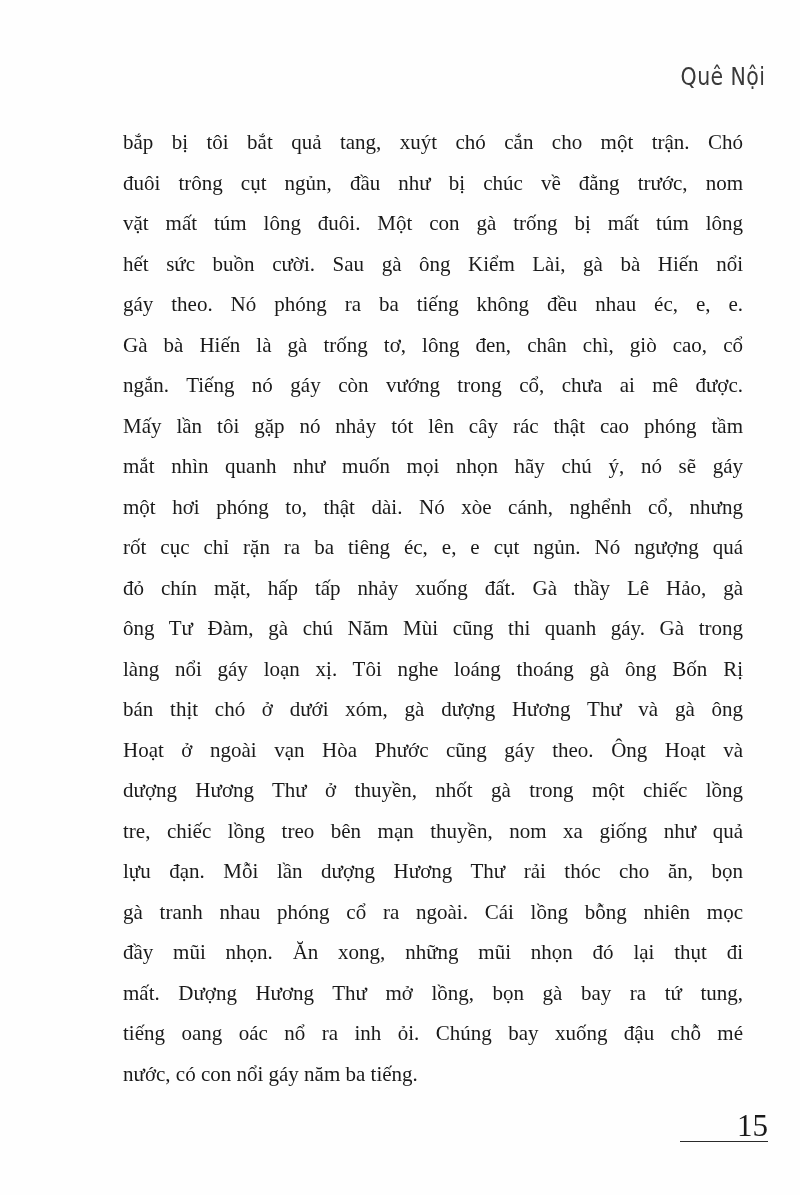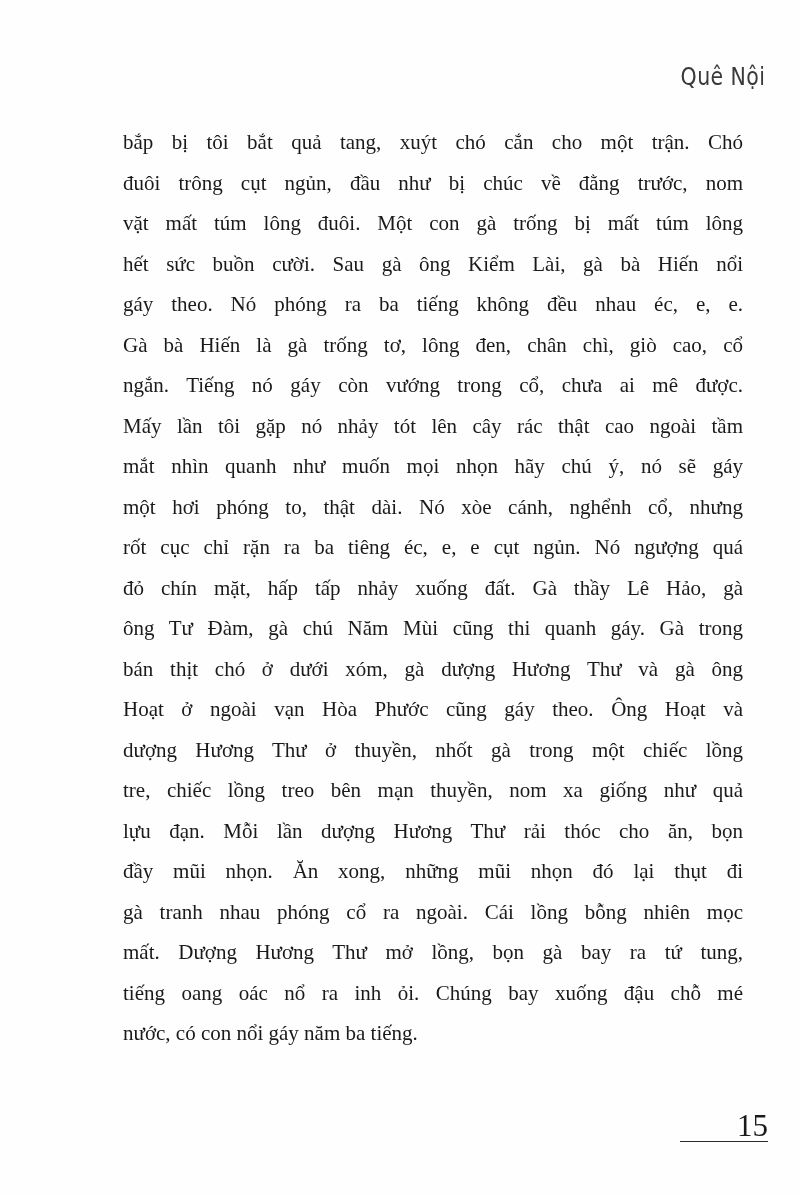--- a/index.html
+++ b/index.html
@@ -76,33 +76,34 @@
 <div class="running-header">Quê Nội</div>
 
 <div class="body-text">
   <span class="line">bắp bị tôi bắt quả tang, xuýt chó cắn cho một trận. Chó</span>
   <span class="line">đuôi trông cụt ngủn, đầu như bị chúc về đằng trước, nom</span>
   <span class="line">vặt mất túm lông đuôi. Một con gà trống bị mất túm lông</span>
   <span class="line">hết sức buồn cười. Sau gà ông Kiểm Lài, gà bà Hiến nổi</span>
   <span class="line">gáy theo. Nó phóng ra ba tiếng không đều nhau éc, e, e.</span>
   <span class="line">Gà bà Hiến là gà trống tơ, lông đen, chân chì, giò cao, cổ</span>
   <span class="line">ngắn. Tiếng nó gáy còn vướng trong cổ, chưa ai mê được.</span>
-  <span class="line">Mấy lần tôi gặp nó nhảy tót lên cây rác thật cao ngoài tầm</span>
+  <span class="line">Mấy lần tôi gặp nó nhảy tót lên cây rác thật cao phóng tầm</span>
   <span class="line">mắt nhìn quanh như muốn mọi nhọn hãy chú ý, nó sẽ gáy</span>
   <span class="line">một hơi phóng to, thật dài. Nó xòe cánh, nghểnh cổ, nhưng</span>
   <span class="line">rốt cục chỉ rặn ra ba tiêng éc, e, e cụt ngủn. Nó ngượng quá</span>
   <span class="line">đỏ chín mặt, hấp tấp nhảy xuống đất. Gà thầy Lê Hảo, gà</span>
   <span class="line">ông Tư Đàm, gà chú Năm Mùi cũng thi quanh gáy. Gà trong</span>
+  <span class="line">làng nổi gáy loạn xị. Tôi nghe loáng thoáng gà ông Bốn Rị</span>
   <span class="line">bán thịt chó ở dưới xóm, gà dượng Hương Thư và gà ông</span>
   <span class="line">Hoạt ở ngoài vạn Hòa Phước cũng gáy theo. Ông Hoạt và</span>
   <span class="line">dượng Hương Thư ở thuyền, nhốt gà trong một chiếc lồng</span>
   <span class="line">tre, chiếc lồng treo bên mạn thuyền, nom xa giống như quả</span>
   <span class="line">lựu đạn. Mỗi lần dượng Hương Thư rải thóc cho ăn, bọn</span>
+  <span class="line">gà tranh nhau phóng cổ ra ngoài. Cái lồng bỗng nhiên mọc</span>
   <span class="line">đầy mũi nhọn. Ăn xong, những mũi nhọn đó lại thụt đi</span>
-  <span class="line">gà tranh nhau phóng cổ ra ngoài. Cái lồng bỗng nhiên mọc</span>
   <span class="line">mất. Dượng Hương Thư mở lồng, bọn gà bay ra tứ tung,</span>
   <span class="line">tiếng oang oác nổ ra inh ỏi. Chúng bay xuống đậu chỗ mé</span>
   <span class="line last">nước, có con nổi gáy năm ba tiếng.</span>
 </div>
 
 <div class="page-footer">
   <span class="page-number">15</span>
   <div class="footer-rule"></div>
 </div>
 

